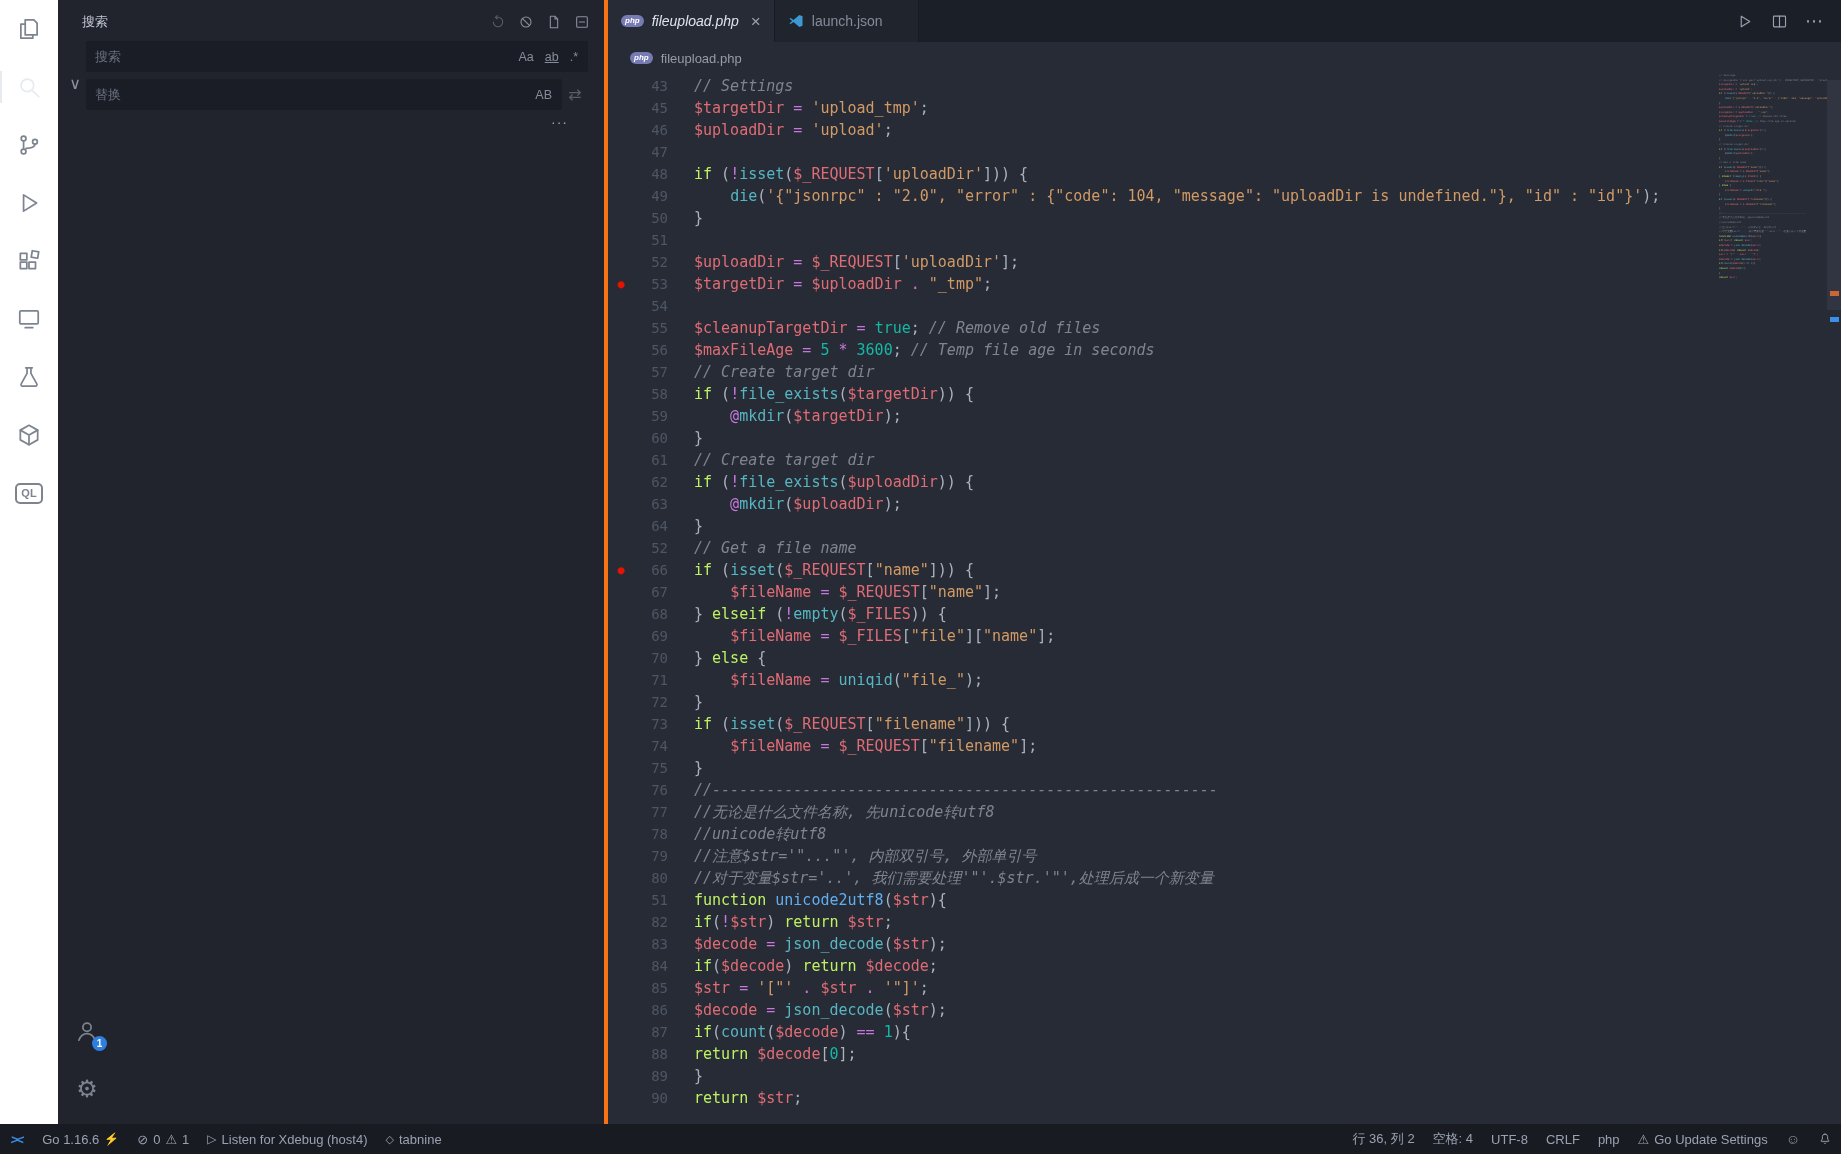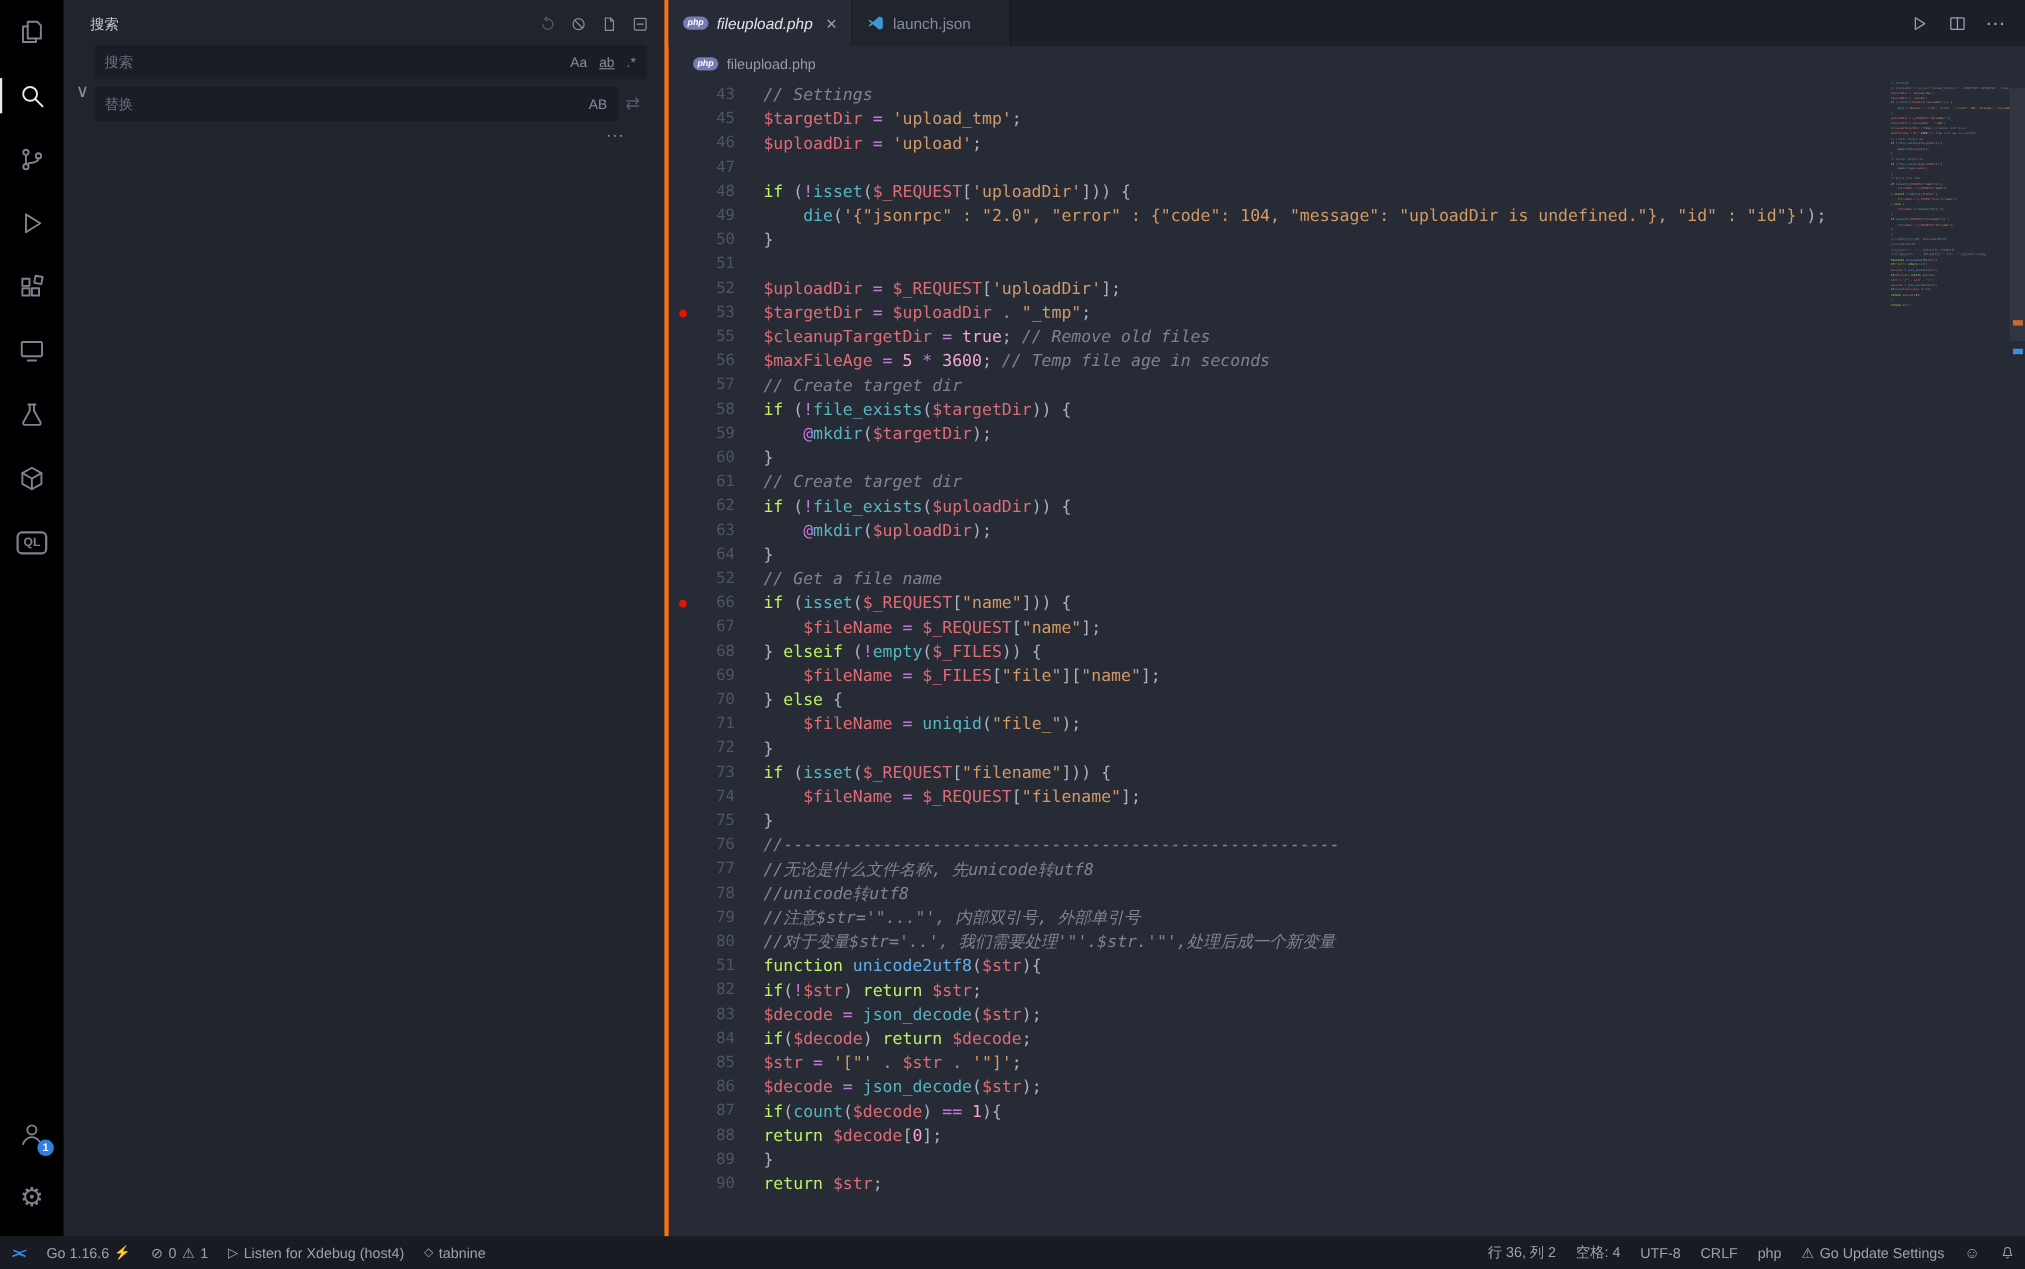--- a/index.html
+++ b/index.html
@@ -1,21 +1,21 @@
 <!DOCTYPE html>
 <html><head>
 <meta charset="utf-8">
 <style>
   *{margin:0;padding:0;box-sizing:border-box}
   html,body{width:1841px;height:1154px;overflow:hidden;background:#272b35;font-family:"Liberation Sans",sans-serif;-webkit-font-smoothing:antialiased}
   .app{display:flex;flex-direction:column;width:100%;height:100%}
   .main{flex:1;display:flex;min-height:0}
 
   
-  .activity-bar{width:58px;background:#000000;display:flex;flex-direction:column}
+  .activity-bar{width:58px;background:#ffffff;display:flex;flex-direction:row}
   .ab-top{display:flex;flex-direction:column}
   .ab-bottom{margin-top:auto;display:flex;flex-direction:column;padding-bottom:6px}
   .ab-item{width:58px;height:58px;display:flex;align-items:center;justify-content:center;color:#7d8490;position:relative;cursor:pointer}
   .ab-item.active{color:#e7eaee}
   .ab-item.active::before{content:'';position:absolute;left:0;top:13px;bottom:13px;width:2px;background:#e7eaee}
   .ab-item .icon svg{width:26px;height:26px}
   .ab-badge{position:absolute;right:9px;bottom:9px;min-width:15px;height:15px;border-radius:50%;background:#2f7fe0;color:#fff;font-size:10px;display:flex;align-items:center;justify-content:center;font-weight:bold}
   .ql-badge{display:inline-block;border:2px solid currentColor;border-radius:5px;font-size:11px;font-weight:700;padding:3px 4px;line-height:1}
 
   
@@ -58,21 +58,21 @@
   .editor-wrap{flex:1;position:relative;display:flex;min-height:0;overflow:hidden}
   .code-scroll{flex:1;overflow:hidden;padding-top:1px}
   .line{display:flex;height:22px;font-family:"DejaVu Sans Mono",monospace;font-size:15px;line-height:22px;white-space:pre}
   .bp{width:26px;text-align:center;color:#e51400;font-size:12px}
   .ln{width:34px;text-align:right;color:#4e5666;font-size:14px}
   .code{padding-left:26px}
   .tk-cm{color:#7f848e;font-style:italic}
   .tk-v{color:#e06c75}
   .tk-k{color:#bef264}
   .tk-s{color:#d19a66}
-  .tk-n{color:#f9a8d4}
+  .tk-n{color:#14b8a6}
   .tk-f{color:#56b6c2}
   .tk-fn{color:#61afef}
   .tk-o{color:#c678dd}
   .tk-p{color:#abb2bf}
 
   
   .minimap{position:absolute;top:0;right:14px;width:108px;height:100%;overflow:hidden;opacity:.95;cursor:pointer}
   .mm-line{font-family:"DejaVu Sans Mono",monospace;font-size:2.5px;line-height:4.6px;white-space:pre;overflow:hidden}
   .overview-ruler{position:absolute;top:0;right:0;width:14px;height:100%}
   .scroll-slider{position:absolute;right:0;top:6px;width:14px;height:230px;background:rgba(110,120,140,.14);cursor:pointer}
@@ -307,20 +307,21 @@
             <div class="line" data-name="code-line"><span class="bp" data-name="gutter-margin"></span><span class="ln" data-name="line-number">43</span><span class="code" data-name="code-text"><span class="tk-cm">// Settings</span></span></div>
             <div class="line" data-name="code-line"><span class="bp" data-name="gutter-margin"></span><span class="ln" data-name="line-number">45</span><span class="code" data-name="code-text"><span class="tk-v">$targetDir</span><span class="tk-o"> = </span><span class="tk-s">'upload_tmp'</span><span class="tk-p">;</span></span></div>
             <div class="line" data-name="code-line"><span class="bp" data-name="gutter-margin"></span><span class="ln" data-name="line-number">46</span><span class="code" data-name="code-text"><span class="tk-v">$uploadDir</span><span class="tk-o"> = </span><span class="tk-s">'upload'</span><span class="tk-p">;</span></span></div>
             <div class="line" data-name="code-line"><span class="bp" data-name="gutter-margin"></span><span class="ln" data-name="line-number">47</span><span class="code" data-name="code-text"></span></div>
             <div class="line" data-name="code-line"><span class="bp" data-name="gutter-margin"></span><span class="ln" data-name="line-number">48</span><span class="code" data-name="code-text"><span class="tk-k">if</span><span class="tk-p"> (</span><span class="tk-o">!</span><span class="tk-f">isset</span><span class="tk-p">(</span><span class="tk-v">$_REQUEST</span><span class="tk-p">[</span><span class="tk-s">'uploadDir'</span><span class="tk-p">])) {</span></span></div>
             <div class="line" data-name="code-line"><span class="bp" data-name="gutter-margin"></span><span class="ln" data-name="line-number">49</span><span class="code" data-name="code-text"><span class="tk-p">    </span><span class="tk-f">die</span><span class="tk-p">(</span><span class="tk-s">'{"jsonrpc" : "2.0", "error" : {"code": 104, "message": "uploadDir is undefined."}, "id" : "id"}'</span><span class="tk-p">);</span></span></div>
             <div class="line" data-name="code-line"><span class="bp" data-name="gutter-margin"></span><span class="ln" data-name="line-number">50</span><span class="code" data-name="code-text"><span class="tk-p">}</span></span></div>
             <div class="line" data-name="code-line"><span class="bp" data-name="gutter-margin"></span><span class="ln" data-name="line-number">51</span><span class="code" data-name="code-text"></span></div>
             <div class="line" data-name="code-line"><span class="bp" data-name="gutter-margin"></span><span class="ln" data-name="line-number">52</span><span class="code" data-name="code-text"><span class="tk-v">$uploadDir</span><span class="tk-o"> = </span><span class="tk-v">$_REQUEST</span><span class="tk-p">[</span><span class="tk-s">'uploadDir'</span><span class="tk-p">];</span></span></div>
             <div class="line" data-name="code-line"><span class="bp" data-name="breakpoint-dot">●</span><span class="ln" data-name="line-number">53</span><span class="code" data-name="code-text"><span class="tk-v">$targetDir</span><span class="tk-o"> = </span><span class="tk-v">$uploadDir</span><span class="tk-o"> . </span><span class="tk-s">"_tmp"</span><span class="tk-p">;</span></span></div>
+            <div class="line" data-name="code-line"><span class="bp" data-name="gutter-margin"></span><span class="ln" data-name="line-number">54</span><span class="code" data-name="code-text"></span></div>
             <div class="line" data-name="code-line"><span class="bp" data-name="gutter-margin"></span><span class="ln" data-name="line-number">55</span><span class="code" data-name="code-text"><span class="tk-v">$cleanupTargetDir</span><span class="tk-o"> = </span><span class="tk-n">true</span><span class="tk-p">; </span><span class="tk-cm">// Remove old files</span></span></div>
             <div class="line" data-name="code-line"><span class="bp" data-name="gutter-margin"></span><span class="ln" data-name="line-number">56</span><span class="code" data-name="code-text"><span class="tk-v">$maxFileAge</span><span class="tk-o"> = </span><span class="tk-n">5</span><span class="tk-o"> * </span><span class="tk-n">3600</span><span class="tk-p">; </span><span class="tk-cm">// Temp file age in seconds</span></span></div>
             <div class="line" data-name="code-line"><span class="bp" data-name="gutter-margin"></span><span class="ln" data-name="line-number">57</span><span class="code" data-name="code-text"><span class="tk-cm">// Create target dir</span></span></div>
             <div class="line" data-name="code-line"><span class="bp" data-name="gutter-margin"></span><span class="ln" data-name="line-number">58</span><span class="code" data-name="code-text"><span class="tk-k">if</span><span class="tk-p"> (</span><span class="tk-o">!</span><span class="tk-f">file_exists</span><span class="tk-p">(</span><span class="tk-v">$targetDir</span><span class="tk-p">)) {</span></span></div>
             <div class="line" data-name="code-line"><span class="bp" data-name="gutter-margin"></span><span class="ln" data-name="line-number">59</span><span class="code" data-name="code-text"><span class="tk-o">    @</span><span class="tk-f">mkdir</span><span class="tk-p">(</span><span class="tk-v">$targetDir</span><span class="tk-p">);</span></span></div>
             <div class="line" data-name="code-line"><span class="bp" data-name="gutter-margin"></span><span class="ln" data-name="line-number">60</span><span class="code" data-name="code-text"><span class="tk-p">}</span></span></div>
             <div class="line" data-name="code-line"><span class="bp" data-name="gutter-margin"></span><span class="ln" data-name="line-number">61</span><span class="code" data-name="code-text"><span class="tk-cm">// Create target dir</span></span></div>
             <div class="line" data-name="code-line"><span class="bp" data-name="gutter-margin"></span><span class="ln" data-name="line-number">62</span><span class="code" data-name="code-text"><span class="tk-k">if</span><span class="tk-p"> (</span><span class="tk-o">!</span><span class="tk-f">file_exists</span><span class="tk-p">(</span><span class="tk-v">$uploadDir</span><span class="tk-p">)) {</span></span></div>
             <div class="line" data-name="code-line"><span class="bp" data-name="gutter-margin"></span><span class="ln" data-name="line-number">63</span><span class="code" data-name="code-text"><span class="tk-o">    @</span><span class="tk-f">mkdir</span><span class="tk-p">(</span><span class="tk-v">$uploadDir</span><span class="tk-p">);</span></span></div>
             <div class="line" data-name="code-line"><span class="bp" data-name="gutter-margin"></span><span class="ln" data-name="line-number">64</span><span class="code" data-name="code-text"><span class="tk-p">}</span></span></div>

